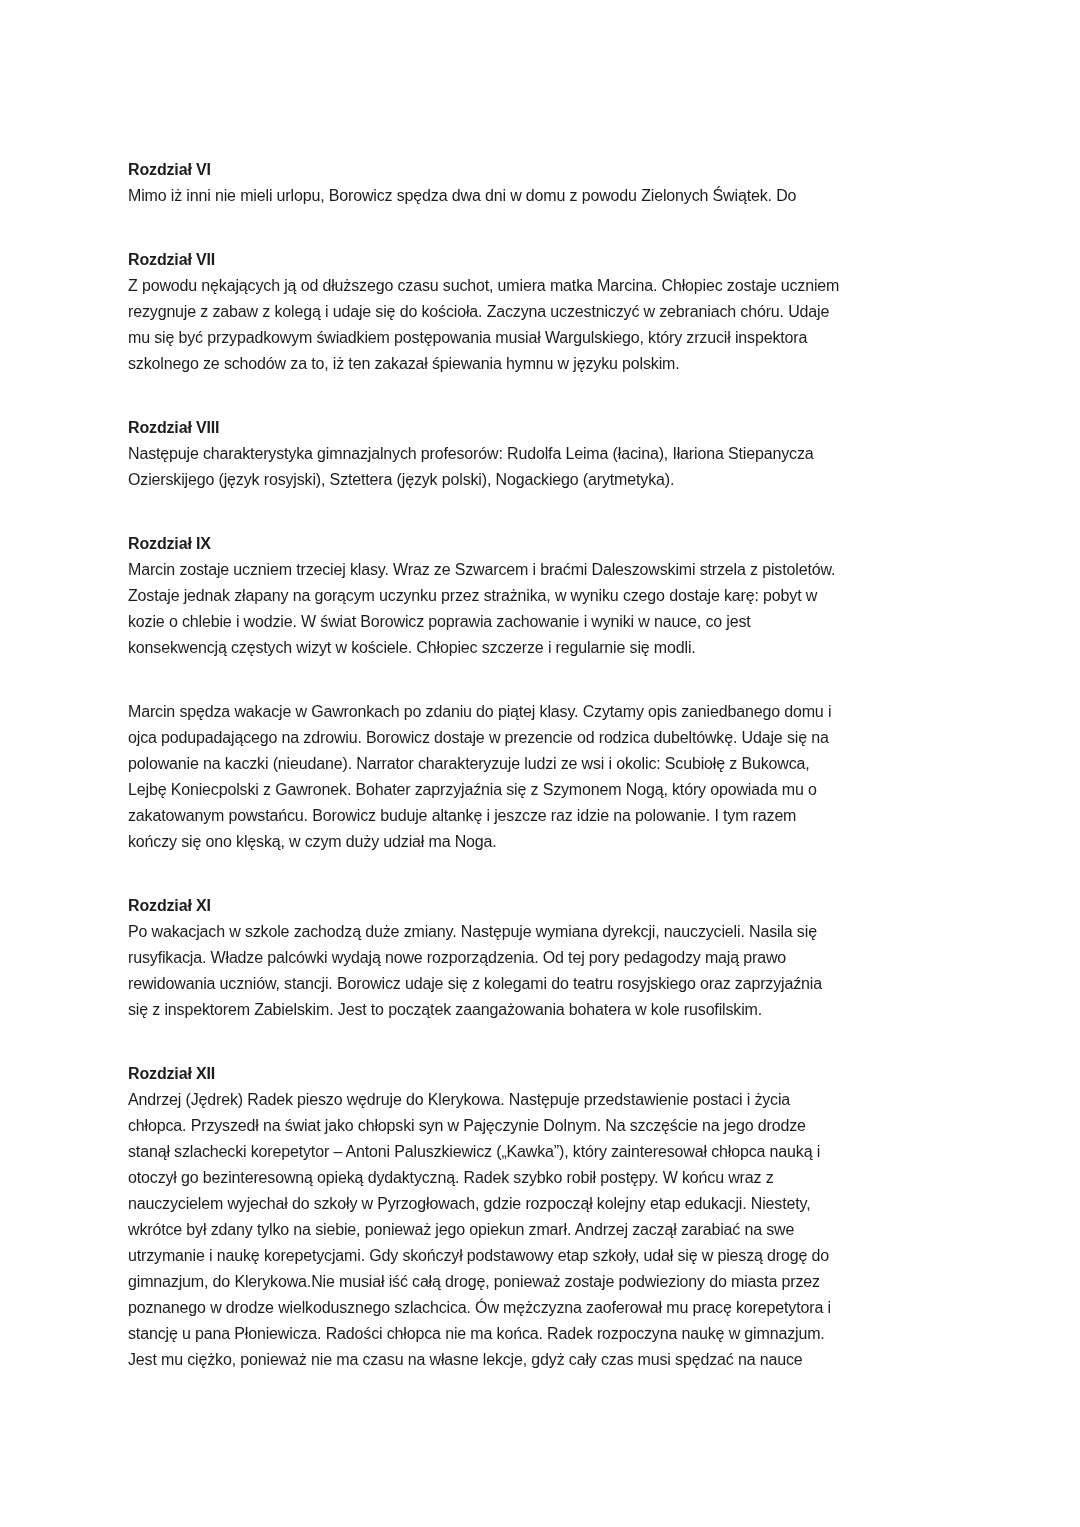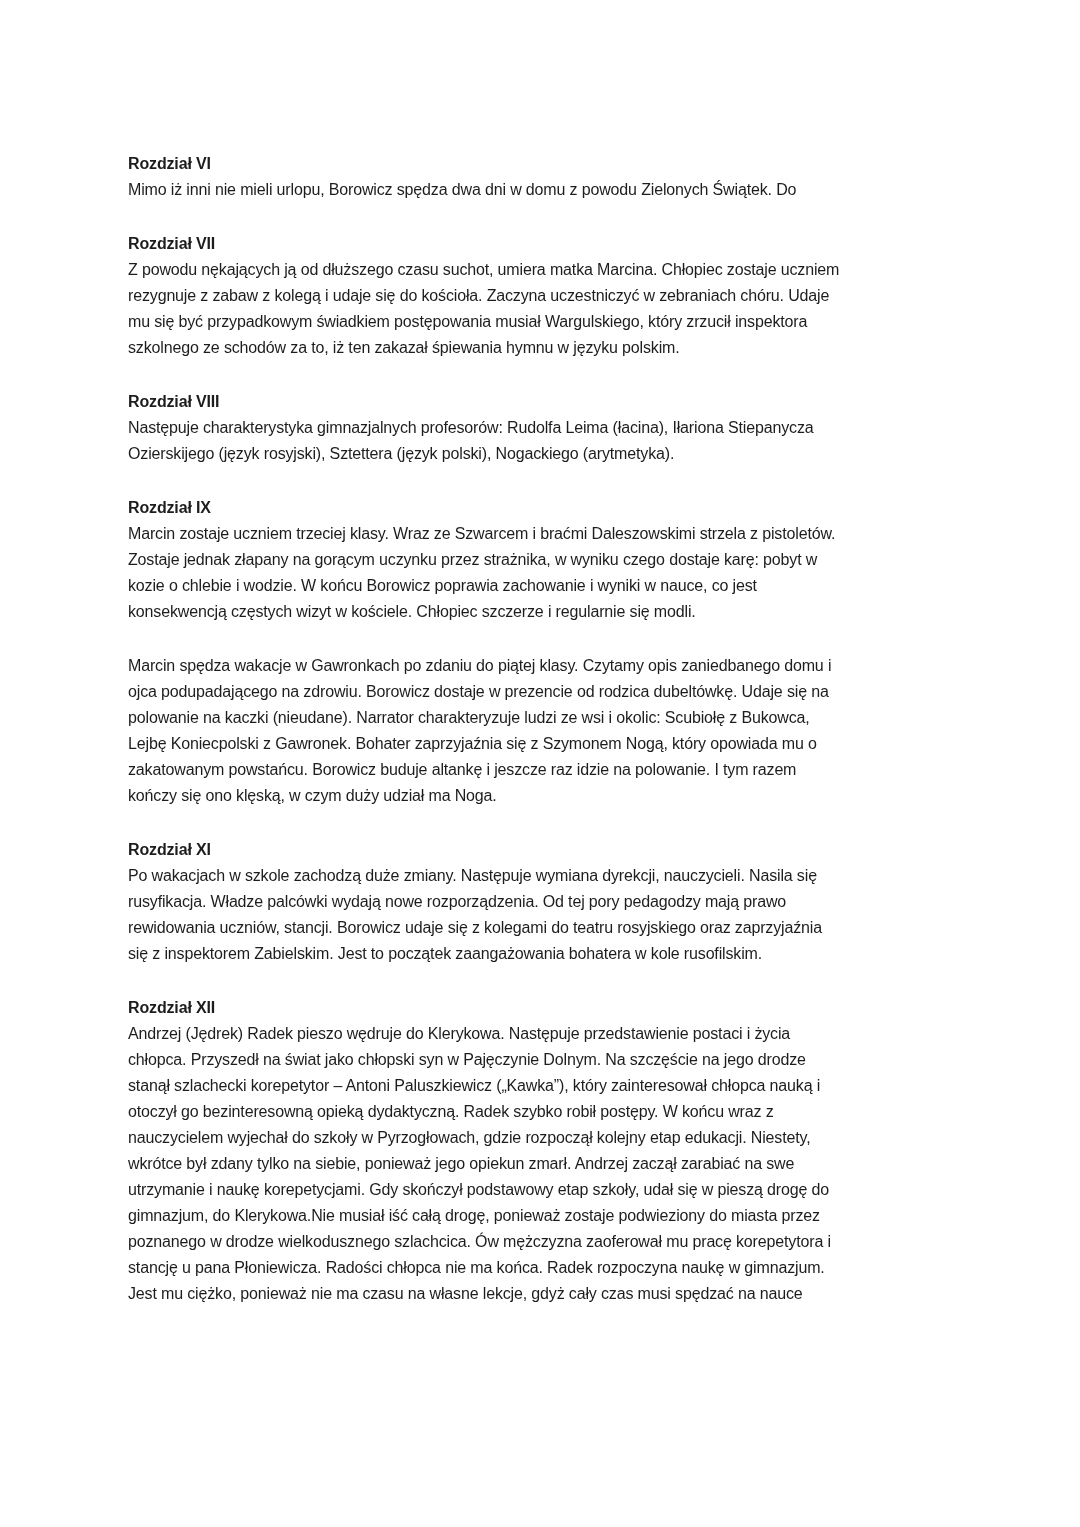--- a/index.html
+++ b/index.html
@@ -11,25 +11,25 @@
     position: relative;
     width: 1080px;
     height: 1527px;
     background: #ffffff;
     overflow: hidden;
     font-family: "Liberation Sans", "DejaVu Sans", sans-serif;
   }
   .content {
     position: absolute;
     left: 128px;
-    top: 151px;
+    top: 157px;
     width: 824px;
   }
   .doc-section + .doc-section {
-    margin-top: 28px;
+    margin-top: 38px;
   }
   .section-heading {
     font-weight: 700;
   }
   .section-heading, .text-line {
     font-size: 16px;
     line-height: 26px;
     color: #1d1d1d;
     letter-spacing: -0.15px;
     white-space: nowrap;
@@ -53,21 +53,21 @@
       </section>
       <section class="doc-section">
         <div class="section-heading">Rozdział VIII</div>
         <div class="text-line">Następuje charakterystyka gimnazjalnych profesorów: Rudolfa Leima (łacina), Iłariona Stiepanycza</div>
         <div class="text-line">Ozierskijego (język rosyjski), Sztettera (język polski), Nogackiego (arytmetyka).</div>
       </section>
       <section class="doc-section">
         <div class="section-heading">Rozdział IX</div>
         <div class="text-line">Marcin zostaje uczniem trzeciej klasy. Wraz ze Szwarcem i braćmi Daleszowskimi strzela z pistoletów.</div>
         <div class="text-line">Zostaje jednak złapany na gorącym uczynku przez strażnika, w wyniku czego dostaje karę: pobyt w</div>
-        <div class="text-line">kozie o chlebie i wodzie. W końcu Borowicz poprawia zachowanie i wyniki w nauce, co jest</div>
+        <div class="text-line">kozie o chlebie i wodzie. W świat Borowicz poprawia zachowanie i wyniki w nauce, co jest</div>
         <div class="text-line">konsekwencją częstych wizyt w kościele. Chłopiec szczerze i regularnie się modli.</div>
       </section>
       <section class="doc-section">
         <div class="text-line">Marcin spędza wakacje w Gawronkach po zdaniu do piątej klasy. Czytamy opis zaniedbanego domu i</div>
         <div class="text-line">ojca podupadającego na zdrowiu. Borowicz dostaje w prezencie od rodzica dubeltówkę. Udaje się na</div>
         <div class="text-line">polowanie na kaczki (nieudane). Narrator charakteryzuje ludzi ze wsi i okolic: Scubiołę z Bukowca,</div>
         <div class="text-line">Lejbę Koniecpolski z Gawronek. Bohater zaprzyjaźnia się z Szymonem Nogą, który opowiada mu o</div>
         <div class="text-line">zakatowanym powstańcu. Borowicz buduje altankę i jeszcze raz idzie na polowanie. I tym razem</div>
         <div class="text-line">kończy się ono klęską, w czym duży udział ma Noga.</div>
       </section>

